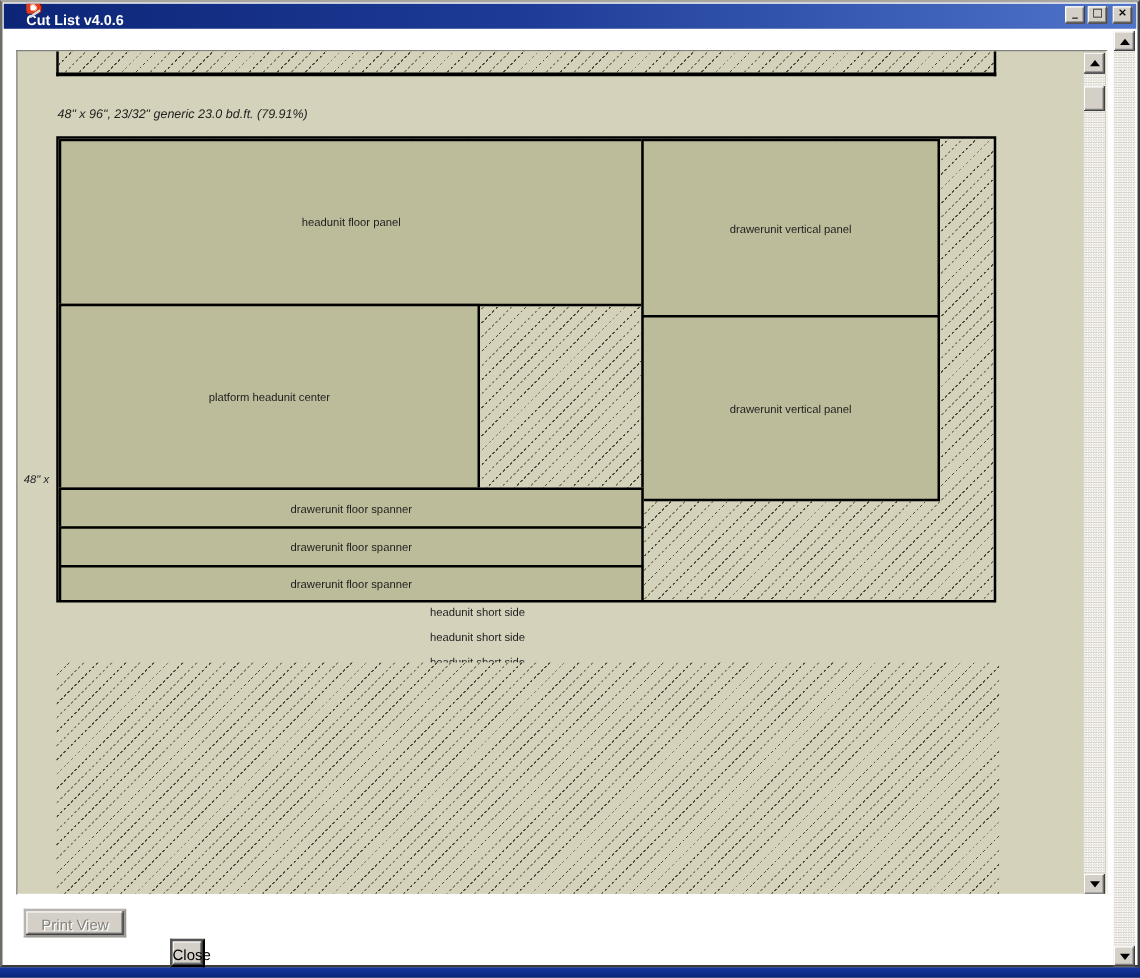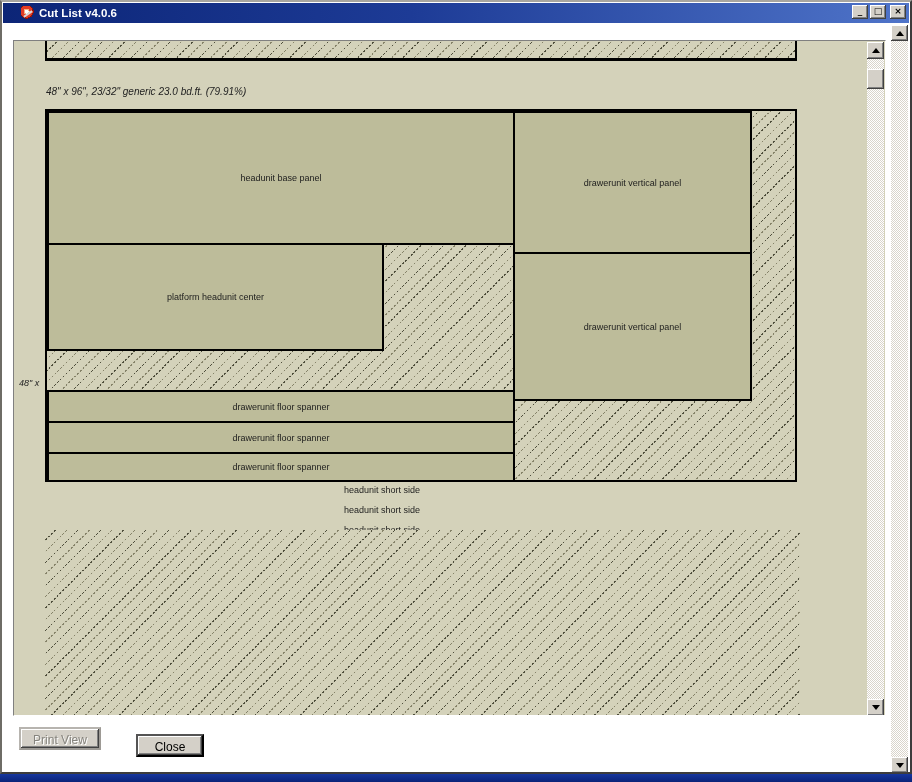--- a/index.html
+++ b/index.html
@@ -12,23 +12,24 @@
   .window {
     position:absolute; left:0; top:0; width:912px; height:774px;
     background:#ffffff;
     border:2px solid;
     border-color:#a8a6a0 #3c3c3c #3c3c3c #6e6c66;
   }
   
   .titlebar {
     position:absolute; left:1px; top:1px; right:1px; height:20px;
     background:linear-gradient(90deg,#0c2577 0%, #1d3b96 45%, #4f74c9 100%);
-    display:flex; align-items:center;
+    display:flex; 
     color:#fff; font-size:11.5px; font-weight:bold;
     padding-left:18px;
+    flex-direction:column;
   }
   .app-icon {
     width:14px; height:14px; margin-right:4px; position:relative;
     background:radial-gradient(circle at 40% 40%, #ffffff 0 2px, #f4b183 2px 3px, #e23b24 3px 6px, #8f1408 6px 7px, transparent 7px);
   }
   .app-icon::after{
     content:""; position:absolute; left:2px; top:7px; width:10px; height:2px;
     background:#d9d9d9; transform:rotate(-35deg);
   }
   .tb-buttons { position:absolute; right:3px; top:2px; display:flex; gap:2px; }
@@ -64,21 +65,21 @@
     position:absolute; left:31px; top:68px; width:752px; height:373px;
     border:2px solid #000; overflow:hidden;
   }
   .part {
     position:absolute; background:#bdbc9a; border:2px solid #000;
     display:flex; align-items:center; justify-content:center;
     font-size:9px; color:#1d1d1d; text-align:center; overflow:hidden;
   }
   .p-base     { left:0px;   top:0px;   width:468px; height:134px; }
   .p-vert1    { left:466px; top:0px;   width:239px; height:143px; }
-  .p-platform { left:0px;   top:132px; width:337px; height:108px; }
+  .p-platform { left:0px;   top:132px; width:337px; height:149px; }
   .p-vert2    { left:466px; top:141px; width:239px; height:149px; }
   .p-span1    { left:0px;   top:279px; width:468px; height:33px; }
   .p-span2    { left:0px;   top:310px; width:468px; height:33px; }
   .p-span3    { left:0px;   top:341px; width:468px; height:30px; }
   .side-label {
     position:absolute; left:5px; top:337px;
     font-size:9px; font-style:italic; color:#222; white-space:nowrap;
   }
   .ovf-label {
     position:absolute; left:330px; width:200px; text-align:left;
@@ -118,21 +119,21 @@
   .outer-scrollbar .dn { bottom:0; }
   .outer-scrollbar .track { position:absolute; left:0; top:16px; bottom:16px; width:17px; }
   
   .action-btn {
     position:absolute; height:23px; background:#d4d0c8;
     box-shadow: inset -1px -1px 0 #404040, inset 1px 1px 0 #ffffff, inset -2px -2px 0 #808080, inset 2px 2px 0 #d4d0c8;
     font-size:12px; color:#000; text-align:center; line-height:22px;
     font-family:"Liberation Sans", sans-serif;
   }
   .btn-print { left:17px; top:725px; width:82px; color:#86847e; text-shadow:1px 1px 0 #ffffff; }
-  .btn-close { left:134px; top:732px; width:68px; }
+  .btn-close { left:134px; top:749px; width:28px; }
   .desktop-strip { position:absolute; left:0; right:0; bottom:0; height:8px;
     background:linear-gradient(180deg,#16379e,#0a2378); }
 </style>
 </head>
 <body>
 
 <div class="window">
 
   <div class="titlebar">
     <div class="app-icon"></div>
@@ -145,21 +146,21 @@
   </div>
 
   <div class="preview">
 
     <div class="partial-sheet hatch"></div>
 
     <div class="sheet-info">48" x 96", 23/32" generic 23.0 bd.ft. (79.91%)</div>
 
     <div class="sheet hatch">
       <div class="part p-base">
-        <span>headunit base panel</span>
+        <span>headunit floor panel</span>
       </div>
       <div class="part p-vert1">
         <span>drawerunit vertical panel</span>
       </div>
       <div class="part p-platform">
         <span>platform headunit center</span>
       </div>
       <div class="part p-vert2">
         <span>drawerunit vertical panel</span>
       </div>

